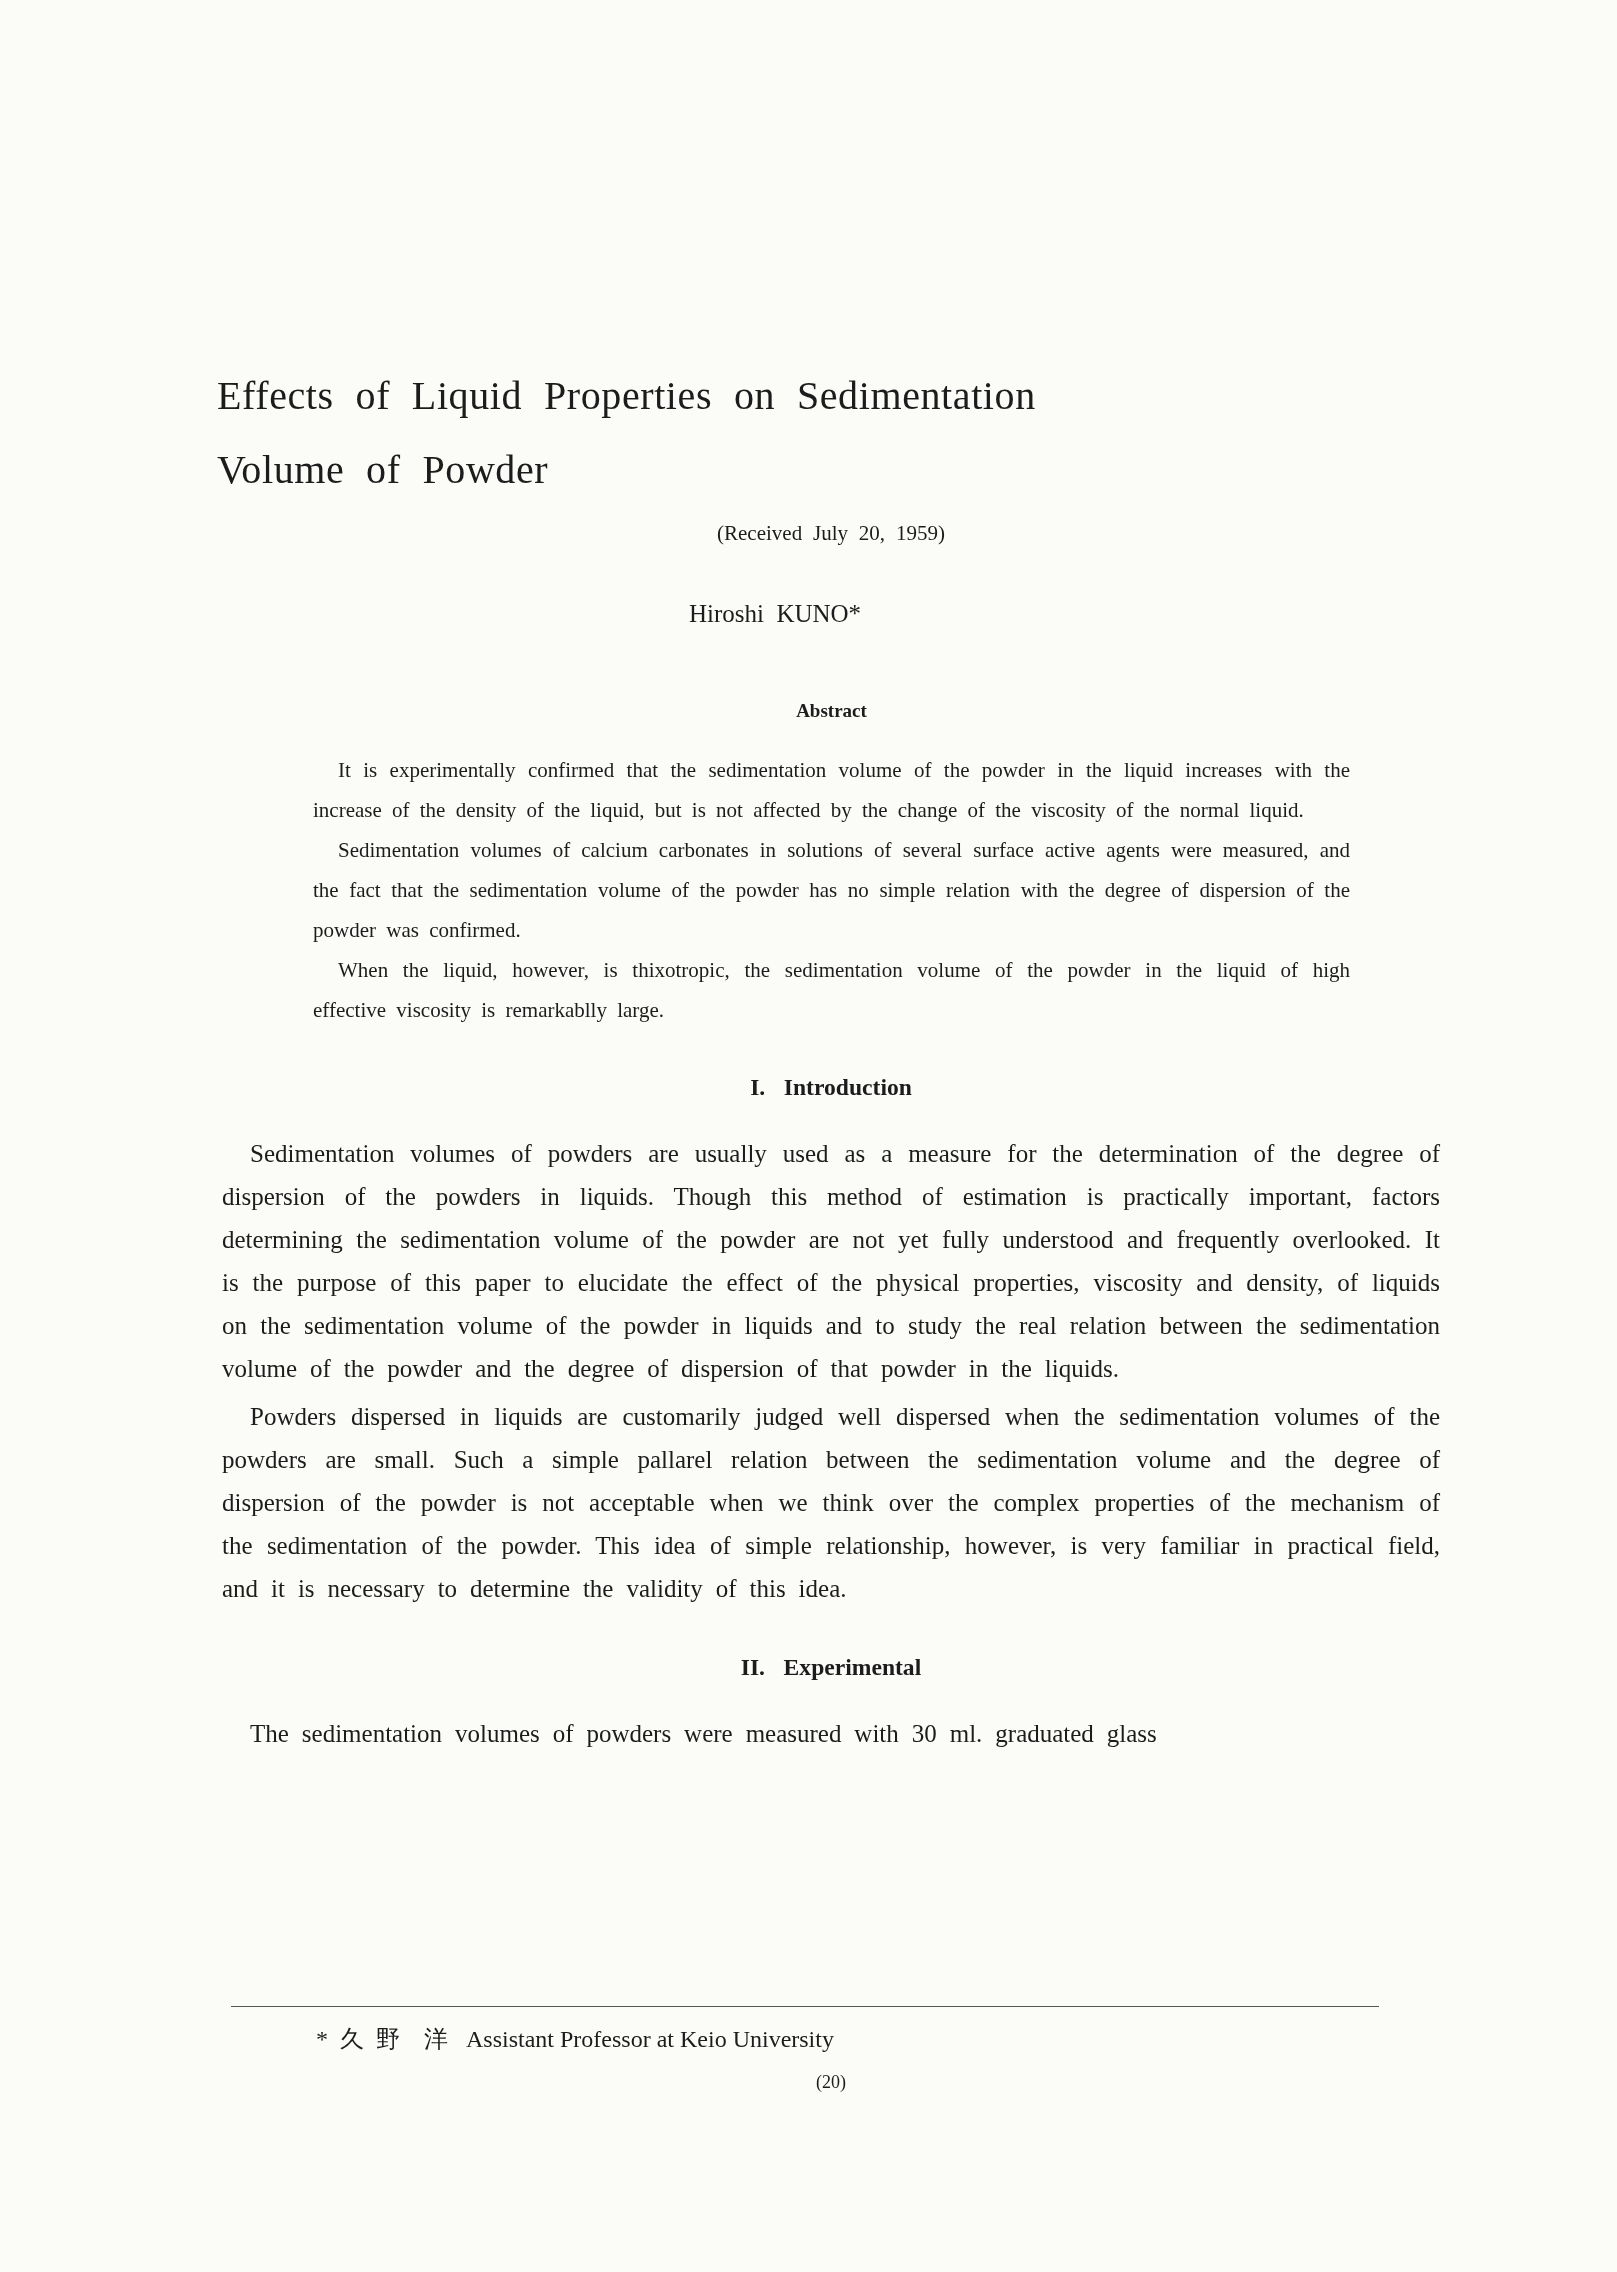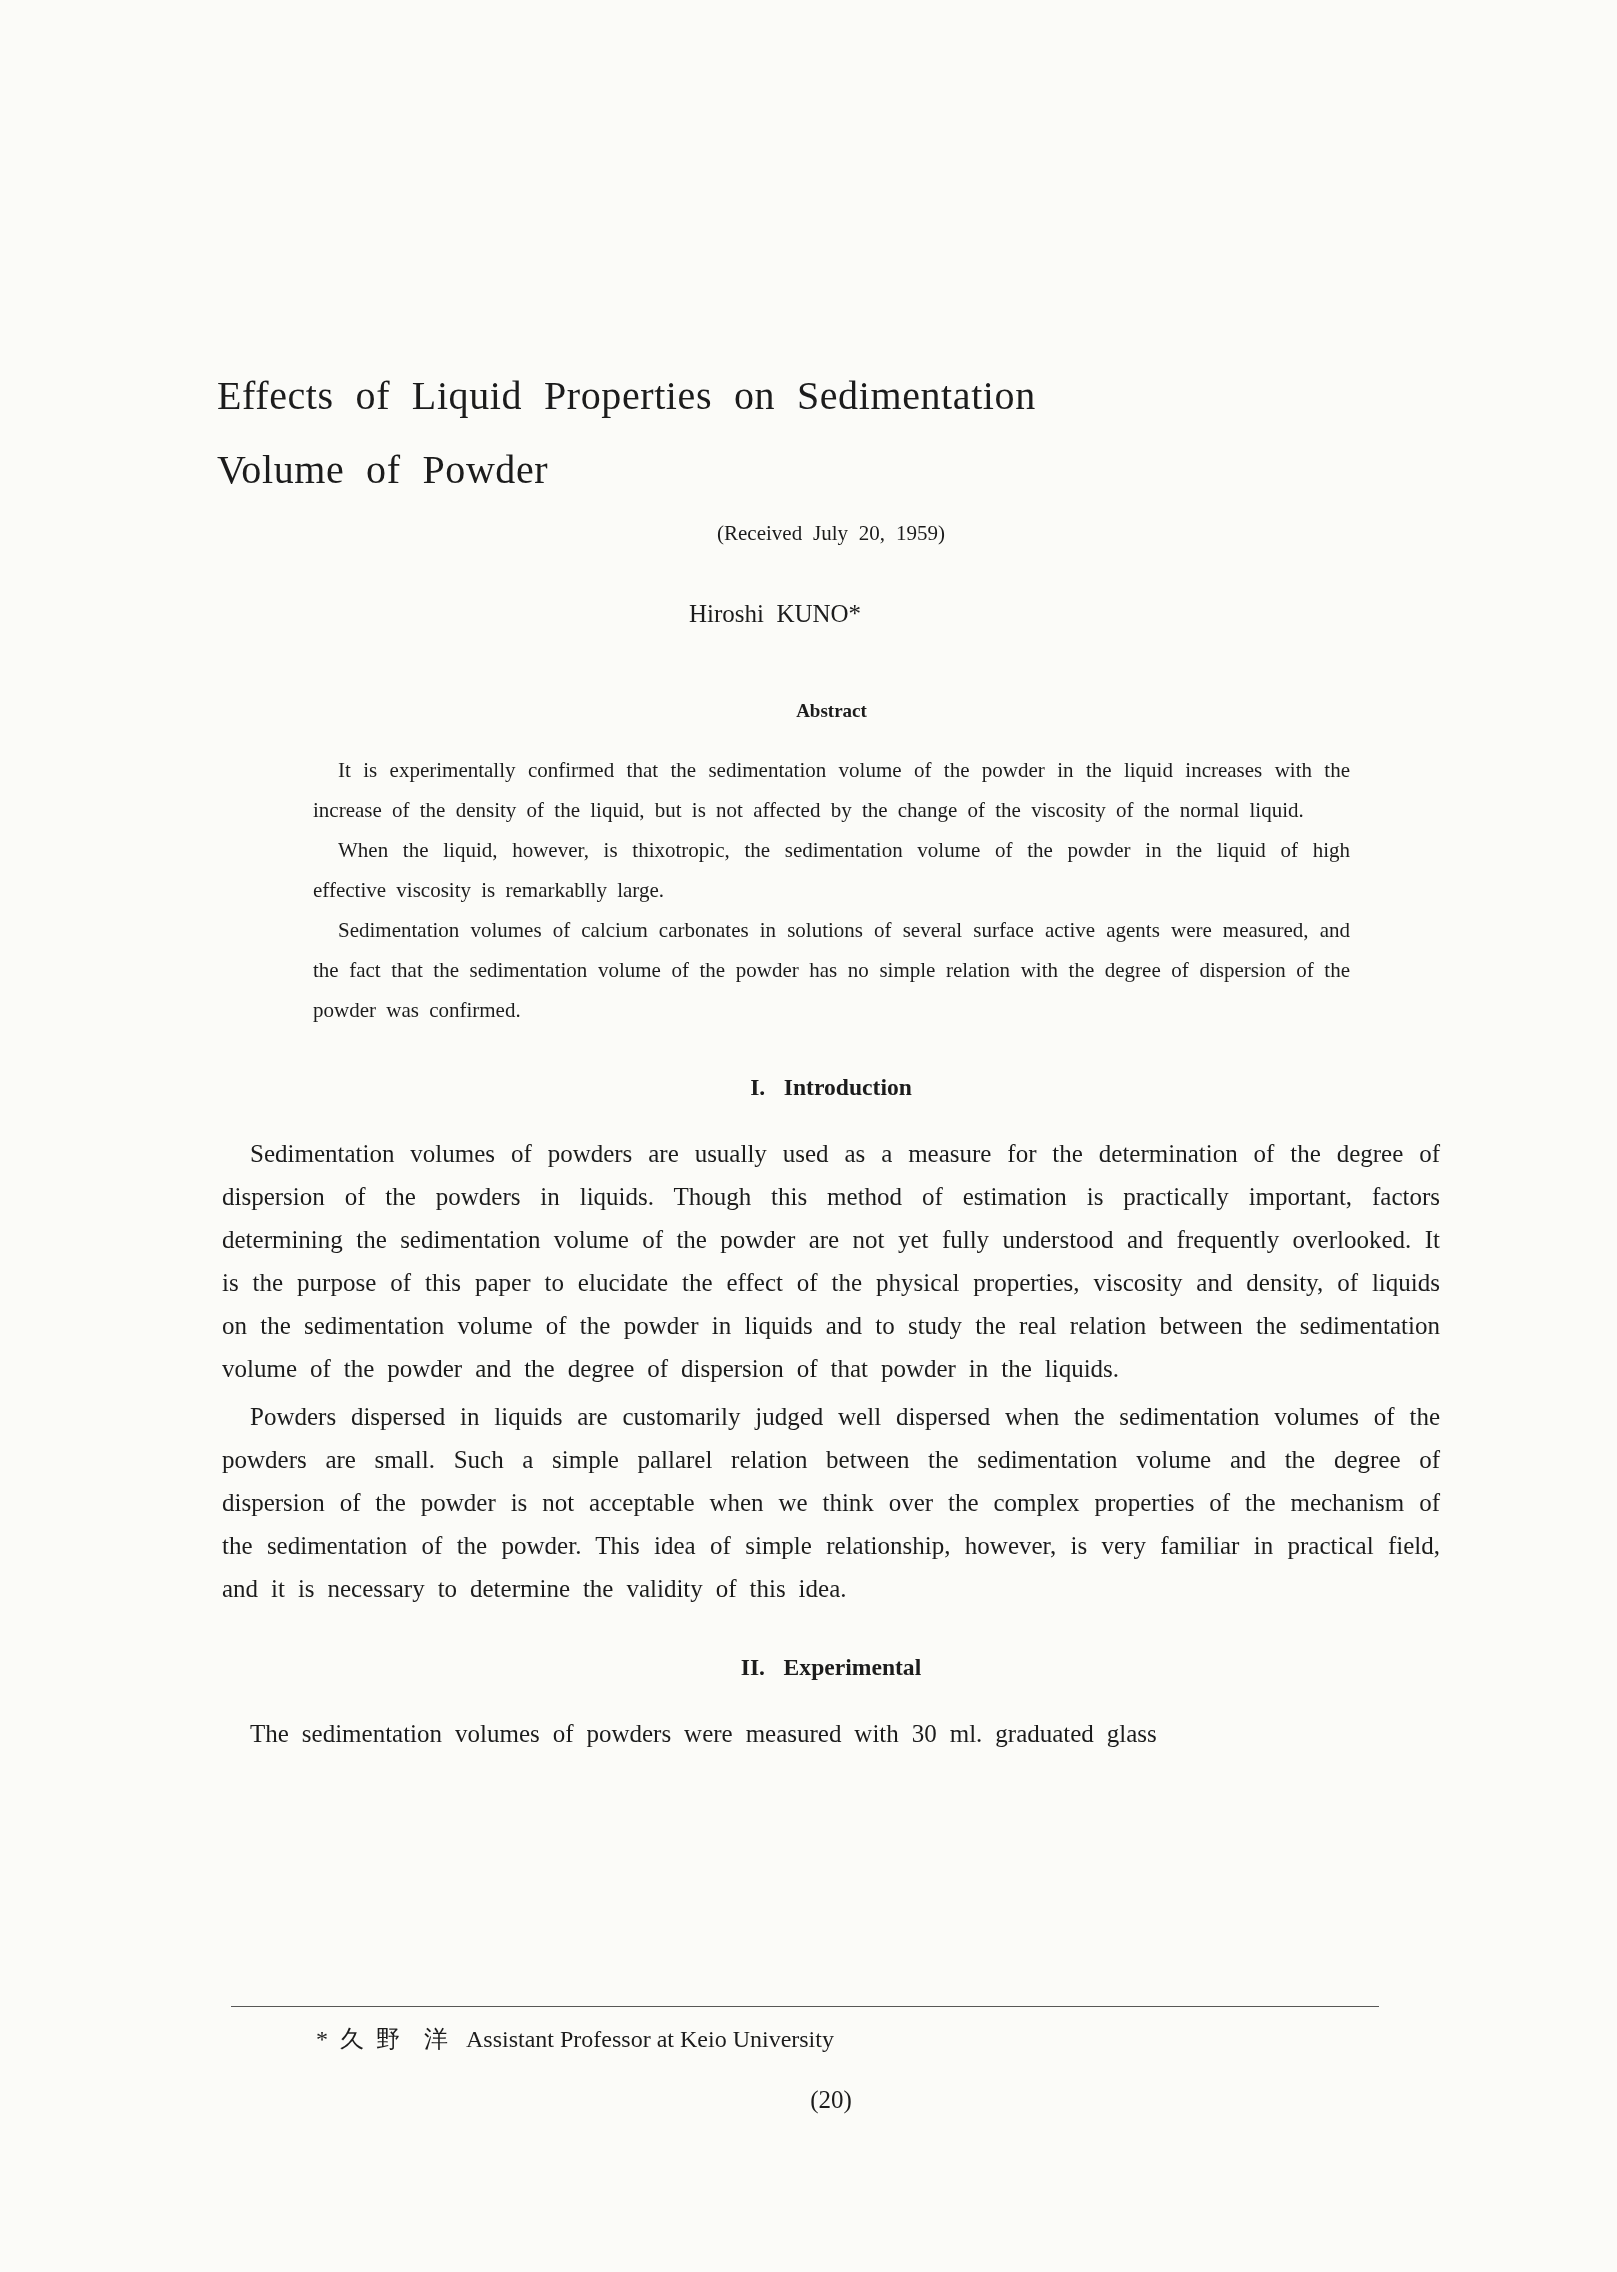--- a/index.html
+++ b/index.html
@@ -88,44 +88,44 @@
     margin-left: 14px;
     background: #3a3a3a;
     opacity: 0.85;
   }
   .footnote {
     margin: 15.7px 0 0 99px;
     font-size: 24px;
     white-space: pre-wrap;
   }
   .page-number {
-    margin: 31px 0 0 0;
-    font-size: 25px;
+    margin: 17px 0 0 0;
+    font-size: 18px;
     text-align: center;
   }
 </style>
 </head>
 <body>
 
 <main class="page">
 
   <header>
     <h1 class="title">
       <span class="title-line">Effects of Liquid Properties on Sedimentation</span>
       <span class="title-line">Volume of Powder</span>
     </h1>
     <p class="received">(Received July 20, 1959)</p>
     <p class="author">Hiroshi  KUNO*</p>
   </header>
 
   <section class="abstract">
     <h2 class="abstract-heading">Abstract</h2>
     <p class="abstract-para">It is experimentally confirmed that the sedimentation volume of the powder in the liquid increases with the increase of the density of the liquid, but is not affected by the change of the viscosity of the normal liquid.</p>
+    <p class="abstract-para">Sedimentation volumes of calcium carbonates in solutions of several surface active agents were measured, and the fact that the sedimentation volume of the powder has no simple relation with the degree of dispersion of the powder was confirmed.</p>
     <p class="abstract-para">When the liquid, however, is thixotropic, the sedimentation volume of the powder in the liquid of high effective viscosity is remarkablly large.</p>
-    <p class="abstract-para">Sedimentation volumes of calcium carbonates in solutions of several surface active agents were measured, and the fact that the sedimentation volume of the powder has no simple relation with the degree of dispersion of the powder was confirmed.</p>
   </section>
 
   <section class="body-section">
     <h2 class="section-heading">I.  Introduction</h2>
     <p class="body-para">Sedimentation volumes of powders are usually used as a measure for the determination of the degree of dispersion of the powders in liquids.  Though this method of estimation is practically important, factors determining the sedimentation volume of the powder are not yet fully understood and frequently overlooked.  It is the purpose of this paper to elucidate the effect of the physical properties, viscosity and density, of liquids on the sedimentation volume of the powder in liquids and to study the real relation between the sedimentation volume of the powder and the degree of dispersion of that powder in the liquids.</p>
     <p class="body-para">Powders dispersed in liquids are customarily judged well dispersed when the sedimentation volumes of the powders are small.  Such a simple pallarel relation between the sedimentation volume and the degree of dispersion of the powder is not acceptable when we think over the complex properties of the mechanism of the sedimentation of the powder.  This idea of simple relationship, however, is very familiar in practical field, and it is necessary to determine the validity of this idea.</p>
   </section>
 
   <section class="body-section">
     <h2 class="section-heading">II.  Experimental</h2>

